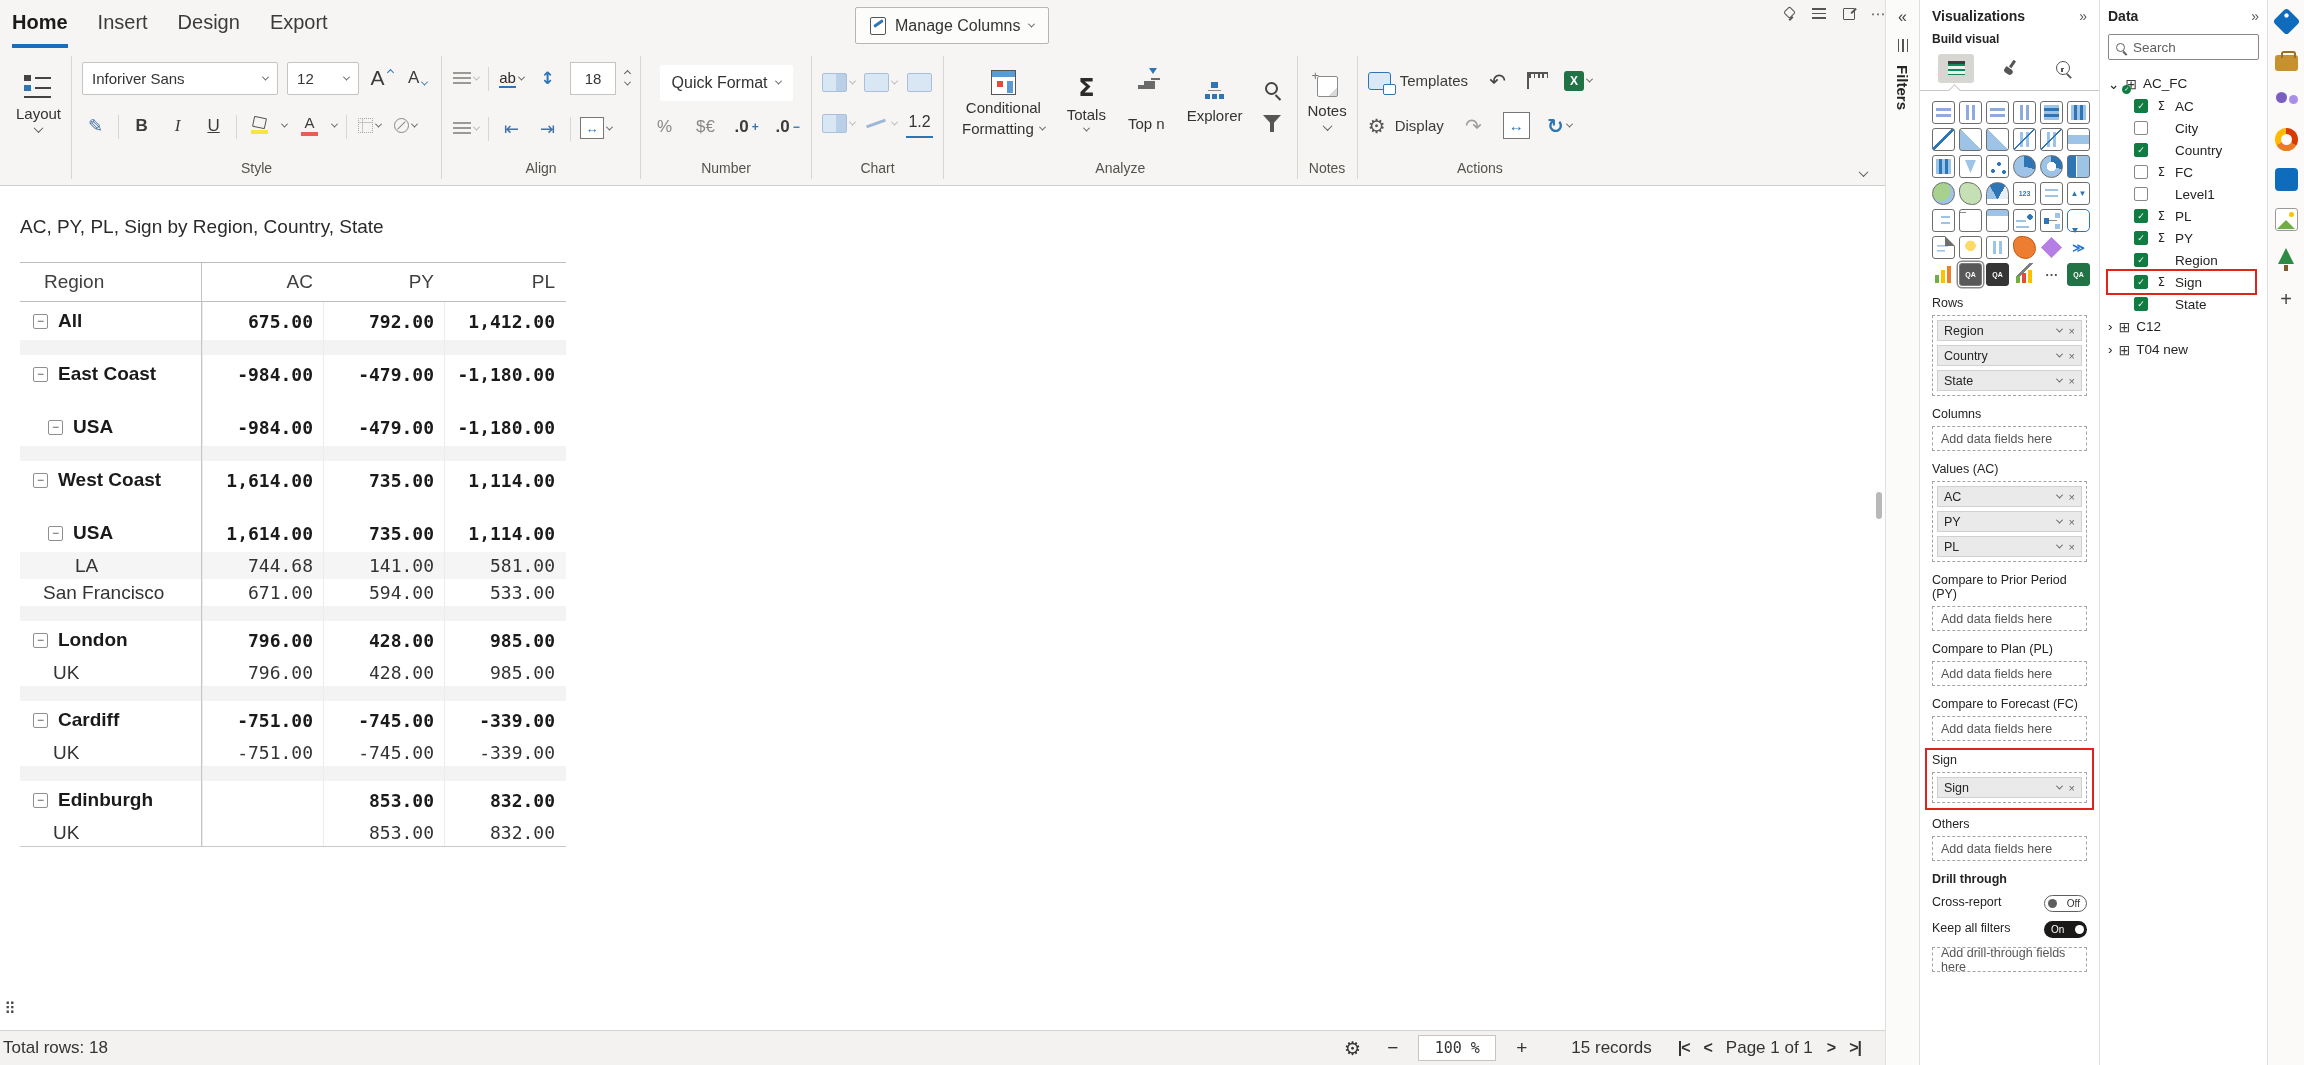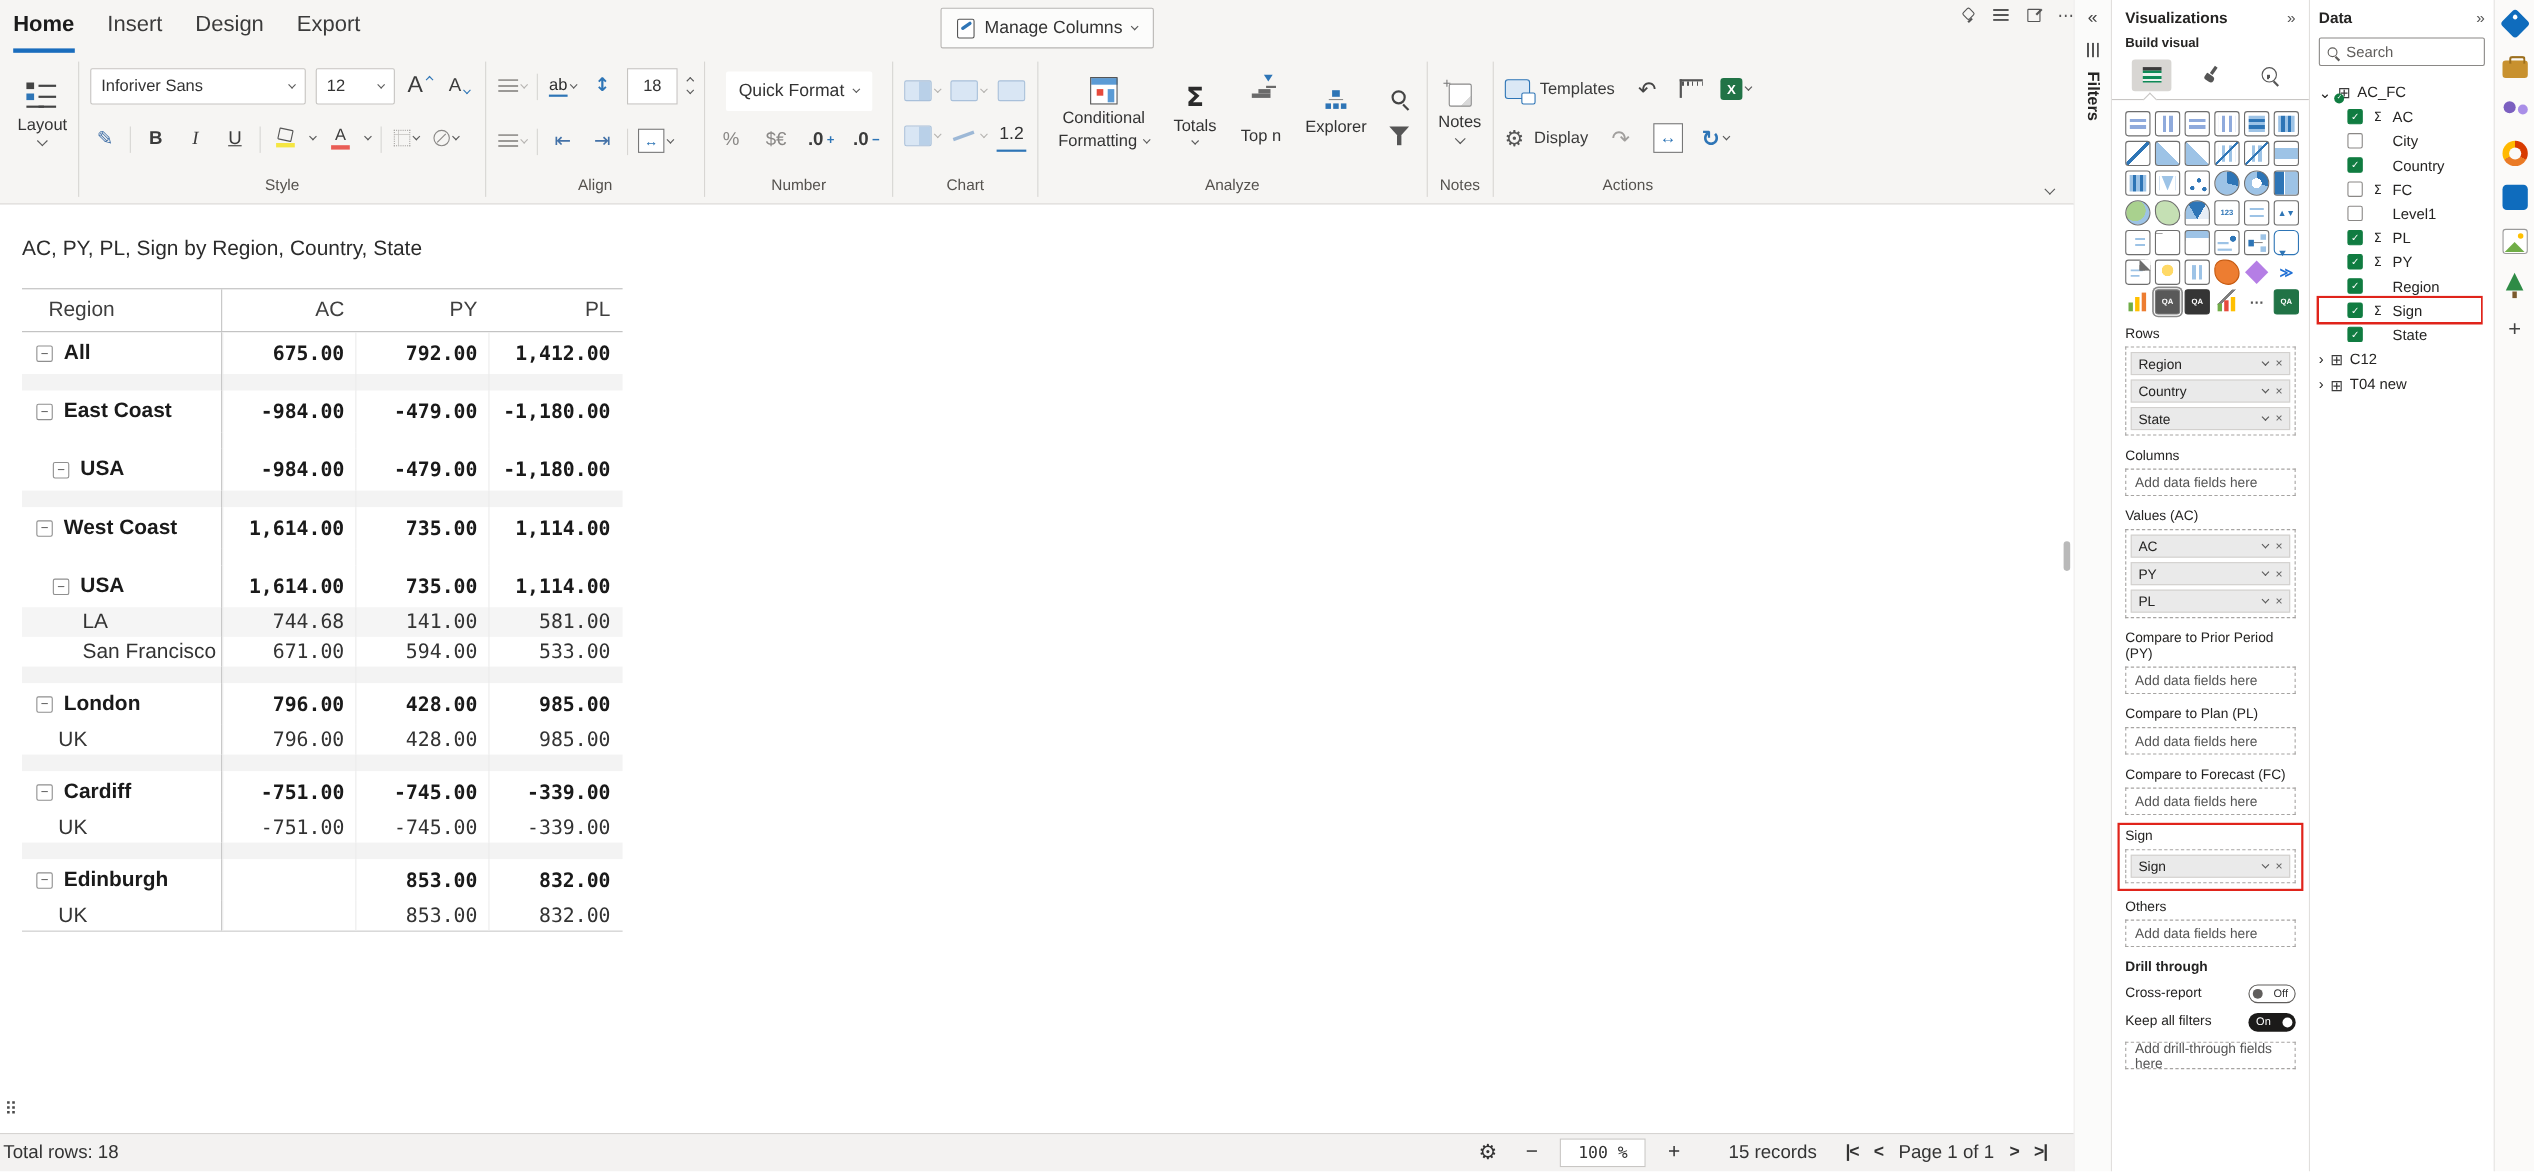--- a/index.html
+++ b/index.html
@@ -573,21 +573,21 @@
           <div class="trow shade">
             <div class="tc0">
               <span style="margin-left: 55px;">LA</span>
             </div>
             <div class="tcv">744.68</div>
             <div class="tcv">141.00</div>
             <div class="tcv">581.00</div>
           </div>
           <div class="trow">
             <div class="tc0">
-              <span style="margin-left: 55px;">San Francisco</span>
+              <span style="margin-left: 23px;">San Francisco</span>
             </div>
             <div class="tcv">671.00</div>
             <div class="tcv">594.00</div>
             <div class="tcv">533.00</div>
           </div>
           <div class="trow spacer shade">
             <div class="tc0"></div>
             <div class="tcv"></div>
             <div class="tcv"></div>
             <div class="tcv"></div>

